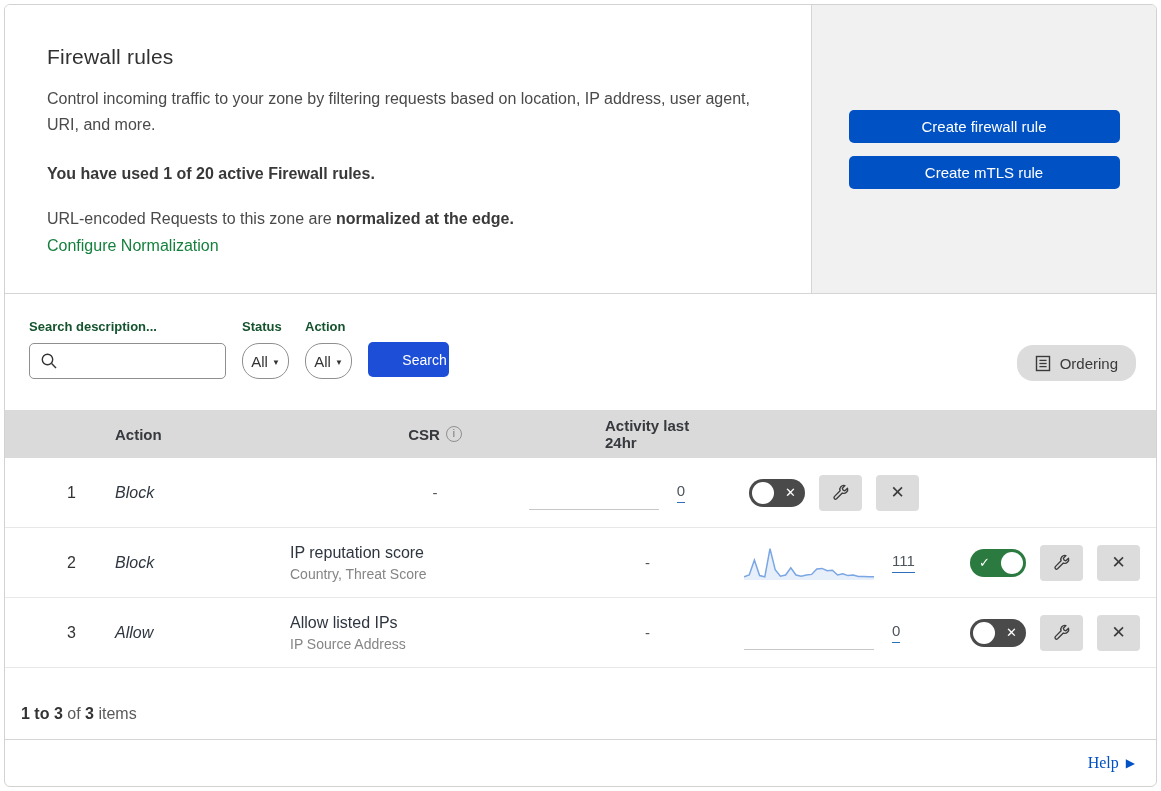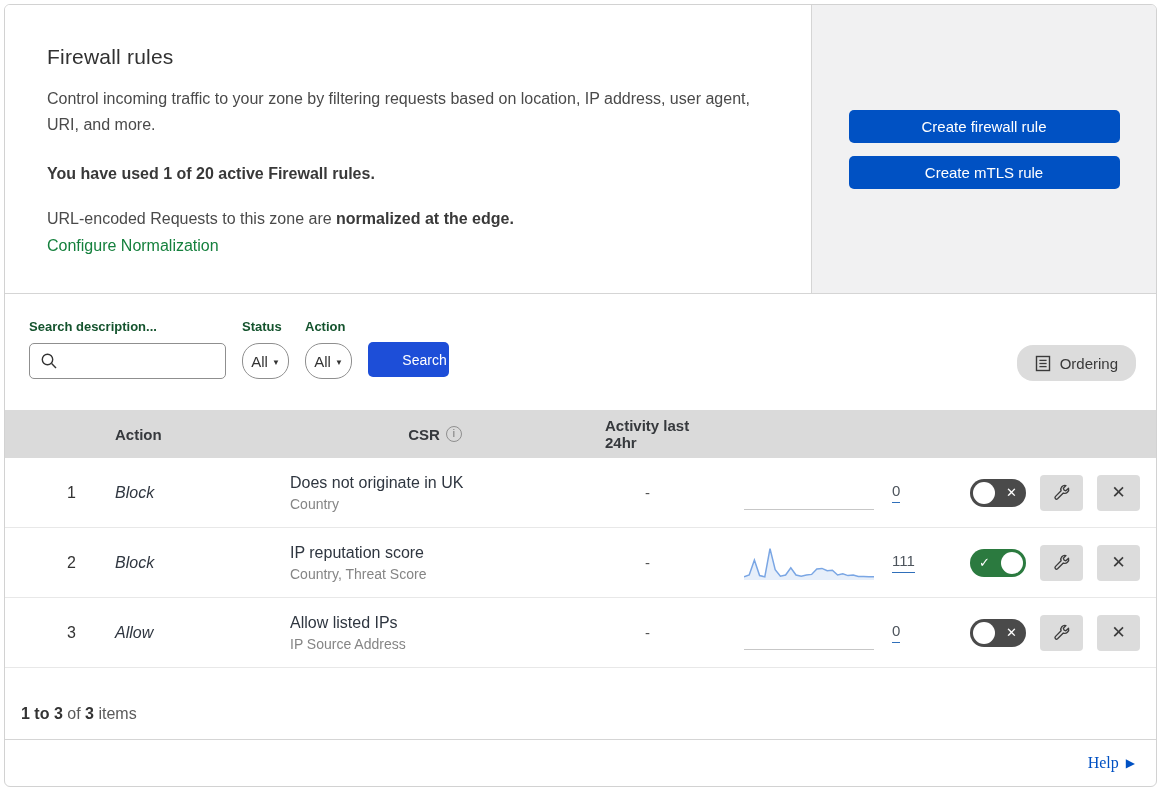--- a/index.html
+++ b/index.html
@@ -144,24 +144,20 @@
         <span>CSR</span>
         <span class="info-icon">i</span>
       </div>
       <div class="th-activity">Activity last 24hr</div>
       <div></div>
     </div>
 
     <div class="rule-row grid-cols">
       <div class="cell-num">1</div>
       <div class="cell-action">Block</div>
-      <div class="cell-desc">
-        <div class="main">Does not originate in UK</div>
-        <div class="sub">Country</div>
-      </div>
       <div class="cell-csr">-</div>
       <div class="cell-activity">
         <div class="spark">
             <div class="flatline"></div>
           </div>
         <span class="count-wrap"><a class="count">0</a></span>
       </div>
       <div class="cell-controls">
         <div class="toggle off">
             <span class="knob"></span>

